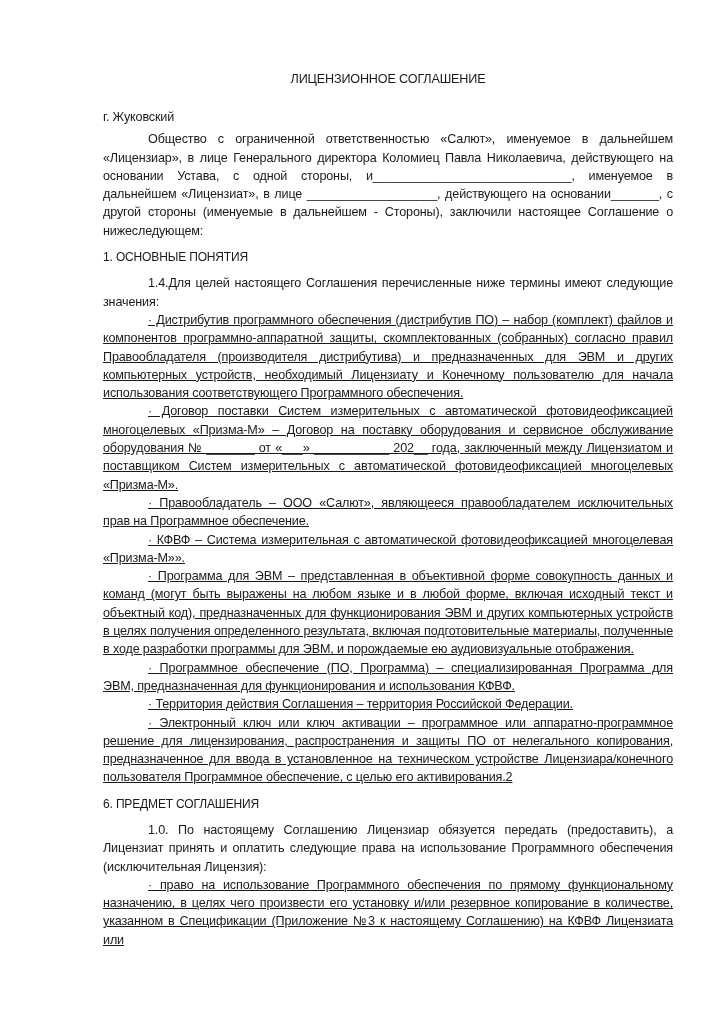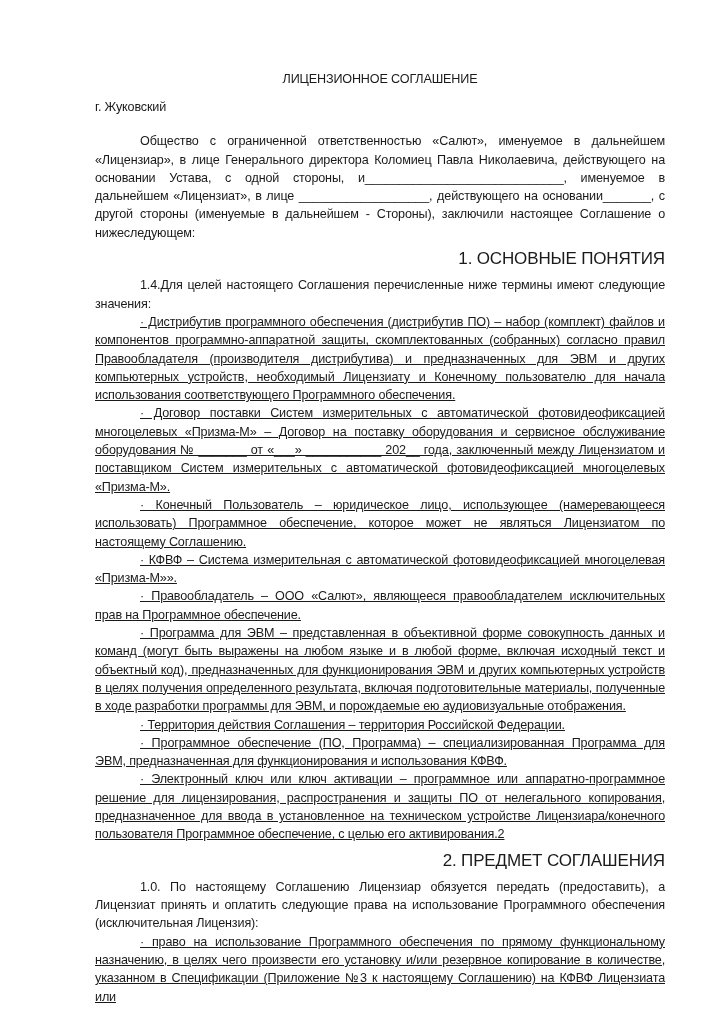--- a/index.html
+++ b/index.html
@@ -2,62 +2,61 @@
 <html><head>
 <meta charset="utf-8">
 <style>
   html, body { margin: 0; padding: 0; background: #ffffff; }
   body {
     width: 724px; height: 1024px; overflow: hidden; position: relative;
     font-family: "Liberation Sans", sans-serif;
     color: #1a1a1a;
   }
   .page {
-    position: absolute; left: 95px; top: 70px; width: 570px;
+    position: absolute; left: 103px; top: 70px; width: 570px;
     font-size: 12.6px; line-height: 18.3px;
     letter-spacing: -0.15px;
   }
   .title {
     text-align: center; margin: 0; font-weight: normal; font-size: 12.6px;
     line-height: 18.3px; height: 18px;
   }
   .place-date {
-    display: flex; justify-content: space-between; margin-top: 10px;
+    display: flex; justify-content: space-between; margin-top: 20px;
     height: 18.3px;
   }
   .place-date .city { padding-left: 0; }
   p { margin: 0; text-align: justify; }
   .indent { text-indent: 45px; }
-  .preamble { margin-top: 16px; }
+  .preamble { margin-top: 4px; }
   .section-title {
-    text-align: right; margin: 8px 0 8px 0; font-weight: normal; font-size: 17px;
+    text-align: left; margin: 8px 0 8px 0; font-weight: normal; font-size: 12px;
     line-height: 18.3px;
   }
   .term { text-indent: 45px; text-decoration: underline; }
 </style>
 </head>
 <body>
 
 <div class="page">
   <h1 class="title">ЛИЦЕНЗИОННОЕ СОГЛАШЕНИЕ</h1>
 
   <div class="place-date">
     <span class="city">г. Жуковский</span>
   </div>
 
   <p class="indent preamble">Общество с ограниченной ответственностью «Салют», именуемое в дальнейшем «Лицензиар», в лице Генерального директора Коломиец Павла Николаевича, действующего на основании Устава, с одной стороны, и_____________________________, именуемое в дальнейшем «Лицензиат», в лице ___________________, действующего на основании_______, с другой стороны (именуемые в дальнейшем - Стороны), заключили настоящее Соглашение о нижеследующем:</p>
 
   <h2 class="section-title">1. ОСНОВНЫЕ ПОНЯТИЯ</h2>
   <p class="indent">1.4.Для целей настоящего Соглашения перечисленные ниже термины имеют следующие значения:</p>
   <p class="term">· Дистрибутив программного обеспечения (дистрибутив ПО) – набор (комплект) файлов и компонентов программно-аппаратной защиты, скомплектованных (собранных) согласно правил Правообладателя (производителя дистрибутива) и предназначенных для ЭВМ и других компьютерных устройств, необходимый Лицензиату и Конечному пользователю для начала использования соответствующего Программного обеспечения.</p>
   <p class="term">· Договор поставки Систем измерительных с автоматической фотовидеофиксацией многоцелевых «Призма-М» – Договор на поставку оборудования и сервисное обслуживание оборудования № _______ от «___» ___________ 202__ года, заключенный между Лицензиатом и поставщиком Систем измерительных с автоматической фотовидеофиксацией многоцелевых «Призма-М».</p>
-  <p class="term">· Конечный Пользователь – юридическое лицо, использующее (намеревающееся использовать) Программное обеспечение, которое может не являться Лицензиатом по настоящему Соглашению.</p>
+  <p class="term">· Правообладатель – ООО «Салют», являющееся правообладателем исключительных прав на Программное обеспечение.</p>
   <p class="term">· КФВФ – Система измерительная с автоматической фотовидеофиксацией многоцелевая «Призма-М»».</p>
-  <p class="term">· Правообладатель – ООО «Салют», являющееся правообладателем исключительных прав на Программное обеспечение.</p>
   <p class="term">· Программа для ЭВМ – представленная в объективной форме совокупность данных и команд (могут быть выражены на любом языке и в любой форме, включая исходный текст и объектный код), предназначенных для функционирования ЭВМ и других компьютерных устройств в целях получения определенного результата, включая подготовительные материалы, полученные в ходе разработки программы для ЭВМ, и порождаемые ею аудиовизуальные отображения.</p>
+  <p class="term">· Программное обеспечение (ПО, Программа) – специализированная Программа для ЭВМ, предназначенная для функционирования и использования КФВФ.</p>
   <p class="term">· Территория действия Соглашения – территория Российской Федерации.</p>
-  <p class="term">· Программное обеспечение (ПО, Программа) – специализированная Программа для ЭВМ, предназначенная для функционирования и использования КФВФ.</p>
   <p class="term">· Электронный ключ или ключ активации – программное или аппаратно-программное решение для лицензирования, распространения и защиты ПО от нелегального копирования, предназначенное для ввода в установленное на техническом устройстве Лицензиара/конечного пользователя Программное обеспечение, с целью его активирования.2</p>
 
-  <h2 class="section-title">2. ПРЕДМЕТ СОГЛАШЕНИЯ</h2>
+  <h2 class="section-title">6. ПРЕДМЕТ СОГЛАШЕНИЯ</h2>
   <p class="indent">1.0. По настоящему Соглашению Лицензиар обязуется передать (предоставить), а Лицензиат принять и оплатить следующие права на использование Программного обеспечения (исключительная Лицензия):</p>
   <p class="term">· право на использование Программного обеспечения по прямому функциональному назначению, в целях чего произвести его установку и/или резервное копирование в количестве, указанном в Спецификации (Приложение №3 к настоящему Соглашению) на КФВФ Лицензиата или</p>
 </div>
 
 </body></html>

